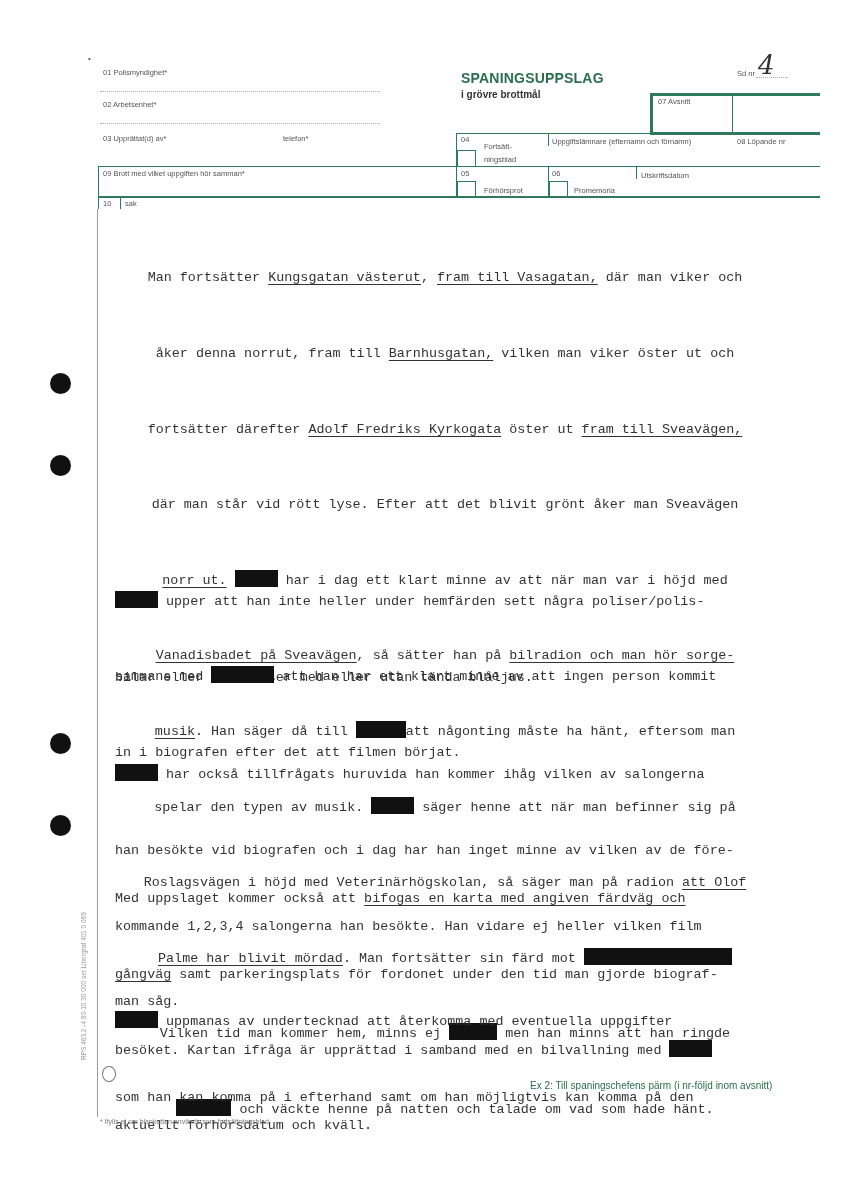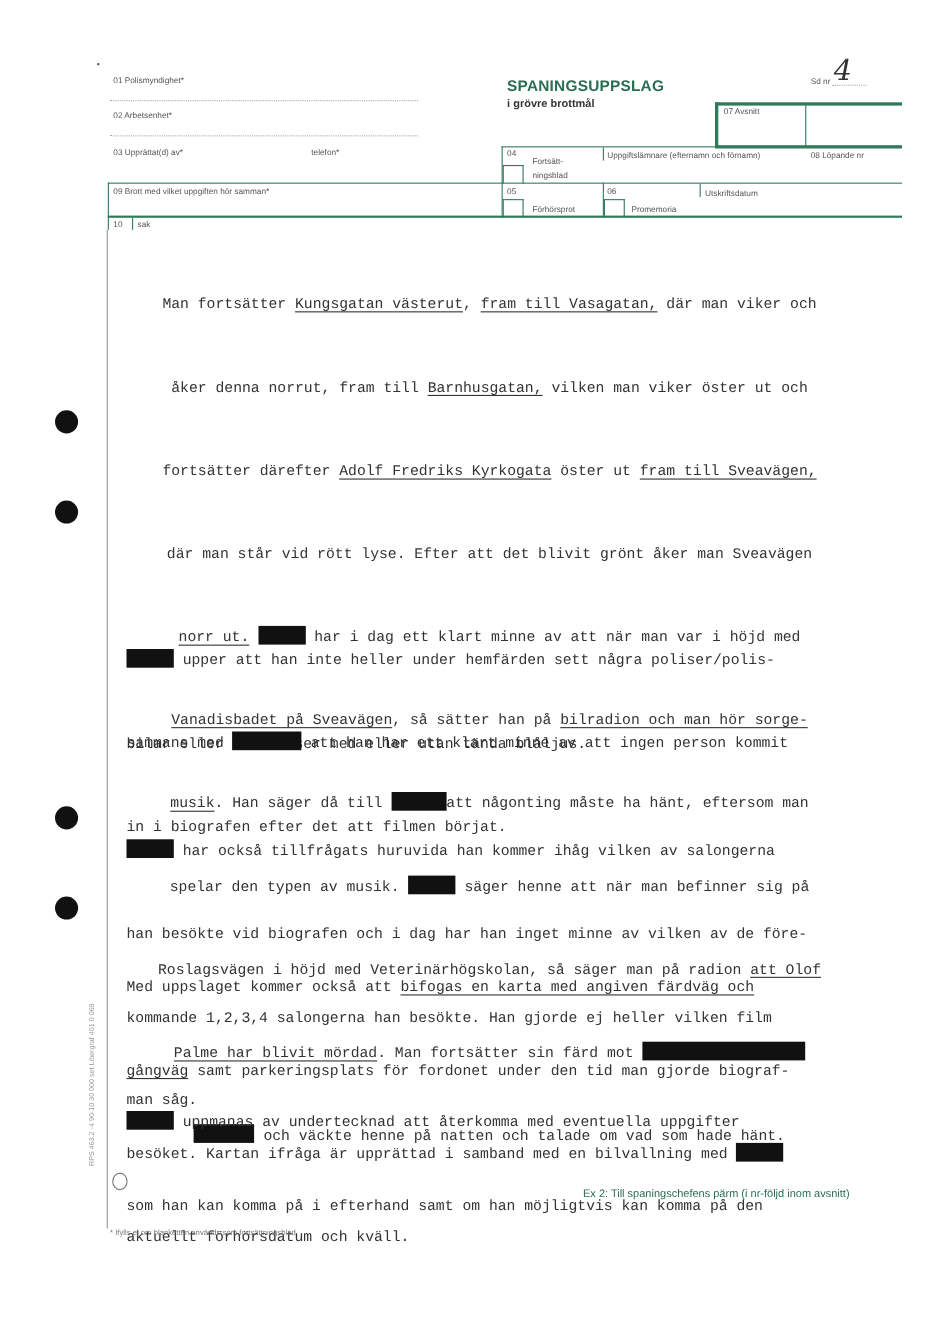--- a/index.html
+++ b/index.html
@@ -88,37 +88,38 @@
   <div class="ln"><span>Man fortsätter </span><span class="u">Kungsgatan västerut</span><span>, </span><span class="u">fram till Vasagatan,</span><span> där man viker och</span></div>
   <div class="ln"><span>åker denna norrut, fram till </span><span class="u">Barnhusgatan,</span><span> vilken man viker öster ut och</span></div>
   <div class="ln"><span>fortsätter därefter </span><span class="u">Adolf Fredriks Kyrkogata</span><span> öster ut </span><span class="u">fram till Sveavägen,</span></div>
   <div class="ln">där man står vid rött lyse. Efter att det blivit grönt åker man Sveavägen</div>
   <div class="ln"><span class="u">norr ut.</span><span> </span><span class="red" style="width:43px;"></span><span> har i dag ett klart minne av att när man var i höjd med</span></div>
   <div class="ln"><span class="u">Vanadisbadet på Sveavägen</span><span>, så sätter han på </span><span class="u">bilradion och man hör sorge-</span></div>
   <div class="ln"><span class="u">musik</span><span>. Han säger då till </span><span class="red" style="width:50px;"></span><span>att någonting måste ha hänt, eftersom man</span></div>
   <div class="ln"><span>spelar den typen av musik. </span><span class="red" style="width:43px;"></span><span> säger henne att när man befinner sig på</span></div>
   <div class="ln"><span>Roslagsvägen i höjd med Veterinärhögskolan, så säger man på radion </span><span class="u">att Olof</span></div>
   <div class="ln"><span class="u">Palme har blivit mördad</span><span>. Man fortsätter sin färd mot </span><span class="red" style="width:148px;"></span></div>
+  <div class="ln"><span>Vilken tid man kommer hem, minns ej </span><span class="red" style="width:48px;"></span><span> men han minns att han ringde</span></div>
   <div class="ln"><span class="red" style="width:55px;"></span><span> och väckte henne på natten och talade om vad som hade hänt.</span></div>
 </div>
 
 <div class="body-text" style="top:539px;">
   <div class="ln"><span class="red" style="width:43px;"></span><span> upper att han inte heller under hemfärden sett några poliser/polis-</span></div>
   <div class="ln">bilar eller ambulanser med eller utan tända blåljus.</div>
 </div>
 
 <div class="body-text" style="top:614px;">
   <div class="ln"><span>sammans med </span><span class="red" style="width:63px;"></span><span> att han har ett klart minne av att ingen person kommit</span></div>
   <div class="ln">in i biografen efter det att filmen börjat.</div>
 </div>
 
 <div class="body-text" style="top:712px;">
   <div class="ln"><span class="red" style="width:43px;"></span><span> har också tillfrågats huruvida han kommer ihåg vilken av salongerna</span></div>
   <div class="ln">han besökte vid biografen och i dag har han inget minne av vilken av de före-</div>
-  <div class="ln">kommande 1,2,3,4 salongerna han besökte. Han gjorde ej heller vilken film</div>
+  <div class="ln">kommande 1,2,3,4 salongerna han besökte. Han vidare ej heller vilken film</div>
   <div class="ln">man såg.</div>
 </div>
 
 <div class="body-text" style="top:836px;">
   <div class="ln"><span>Med uppslaget kommer också att </span><span class="u">bifogas en karta med angiven färdväg och</span></div>
   <div class="ln"><span class="u">gångväg</span><span> samt parkeringsplats för fordonet under den tid man gjorde biograf-</span></div>
   <div class="ln"><span>besöket. Kartan ifråga är upprättad i samband med en bilvallning med </span><span class="red" style="width:43px;"></span></div>
   <div class="ln">aktuellt förhörsdatum och kväll.</div>
 </div>
 

